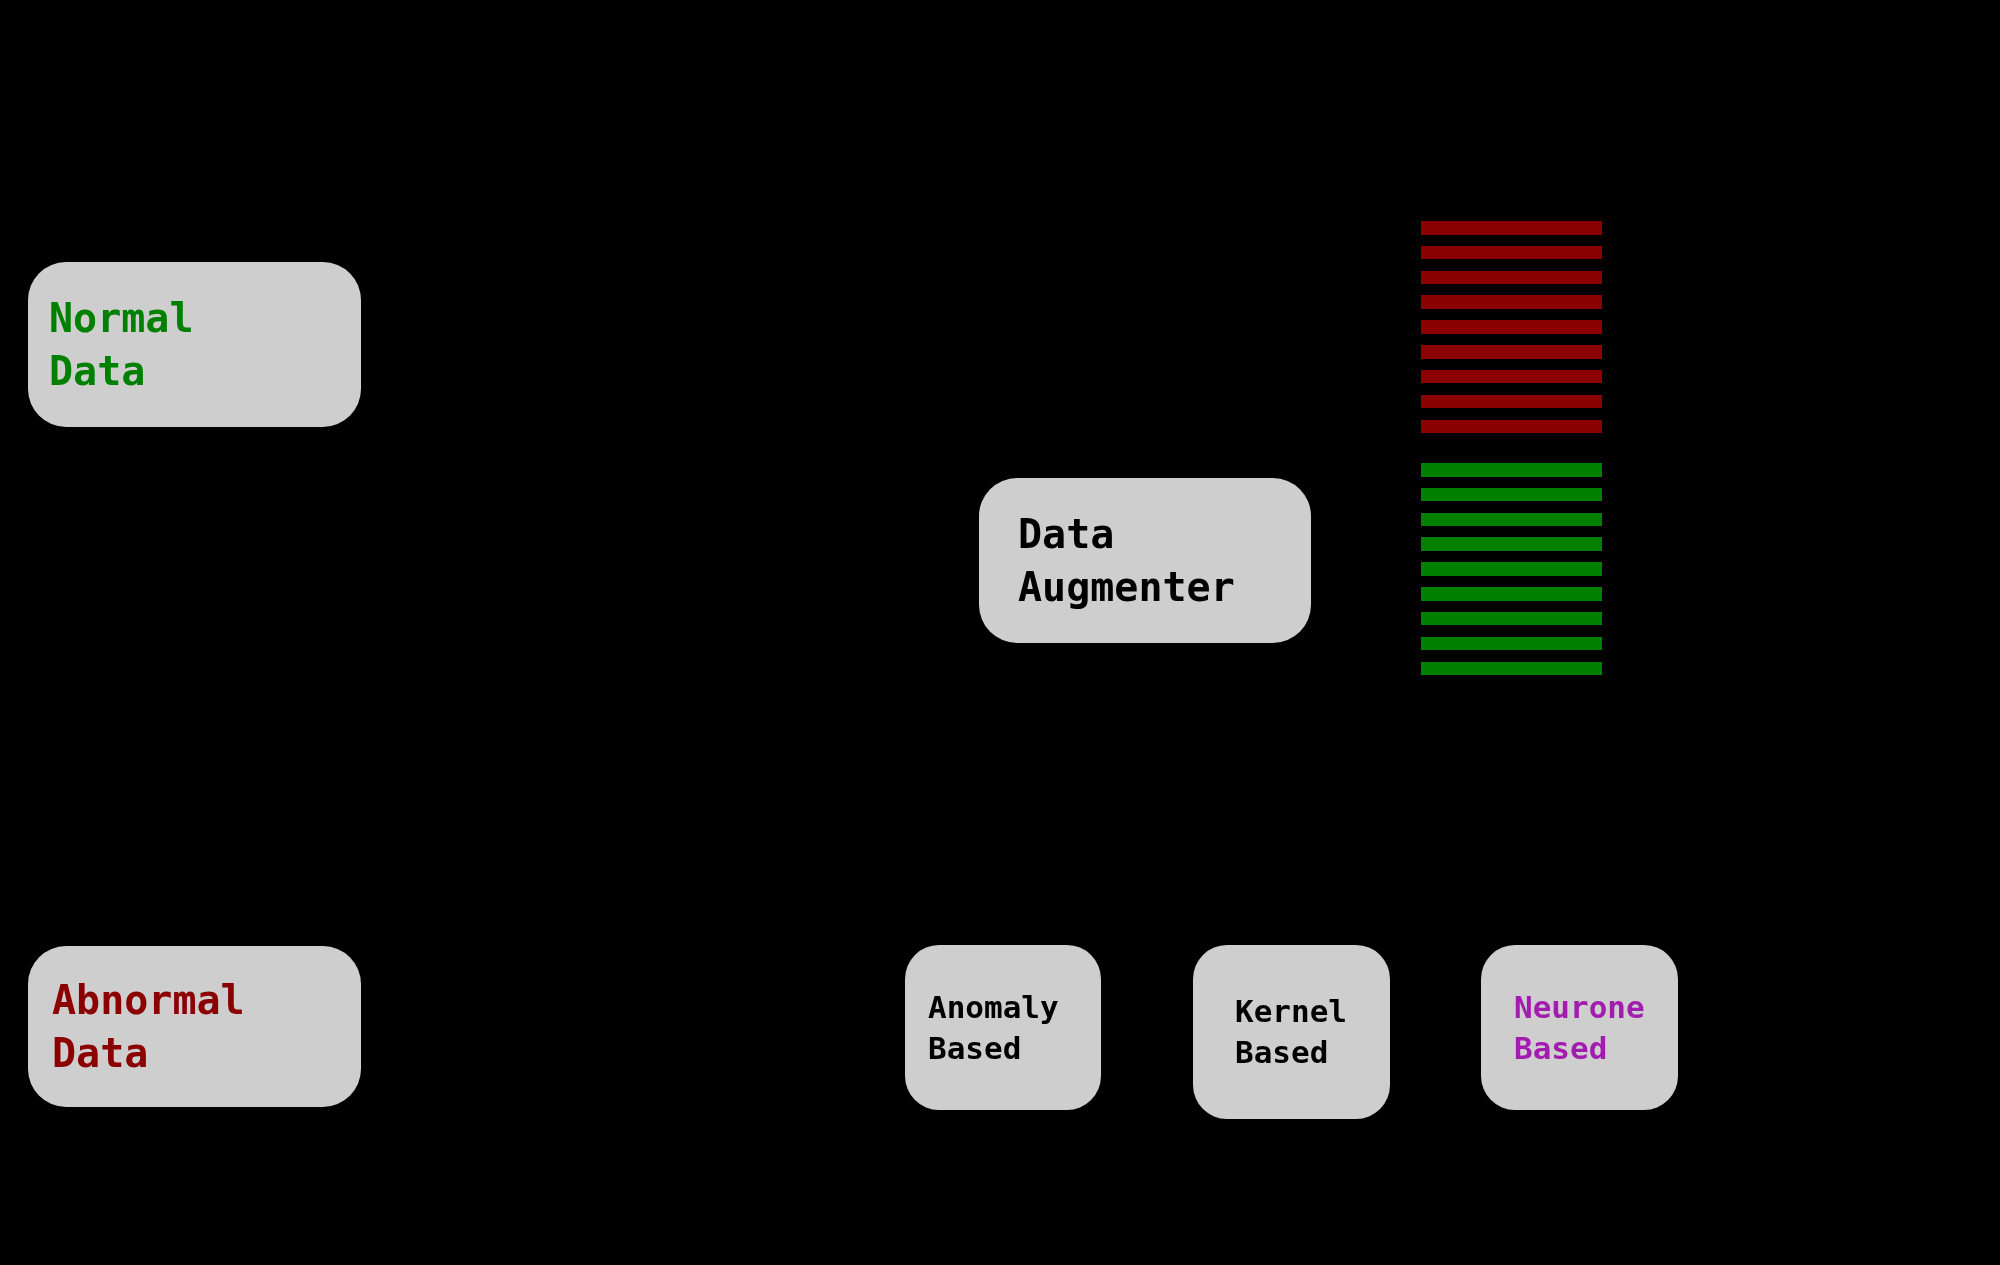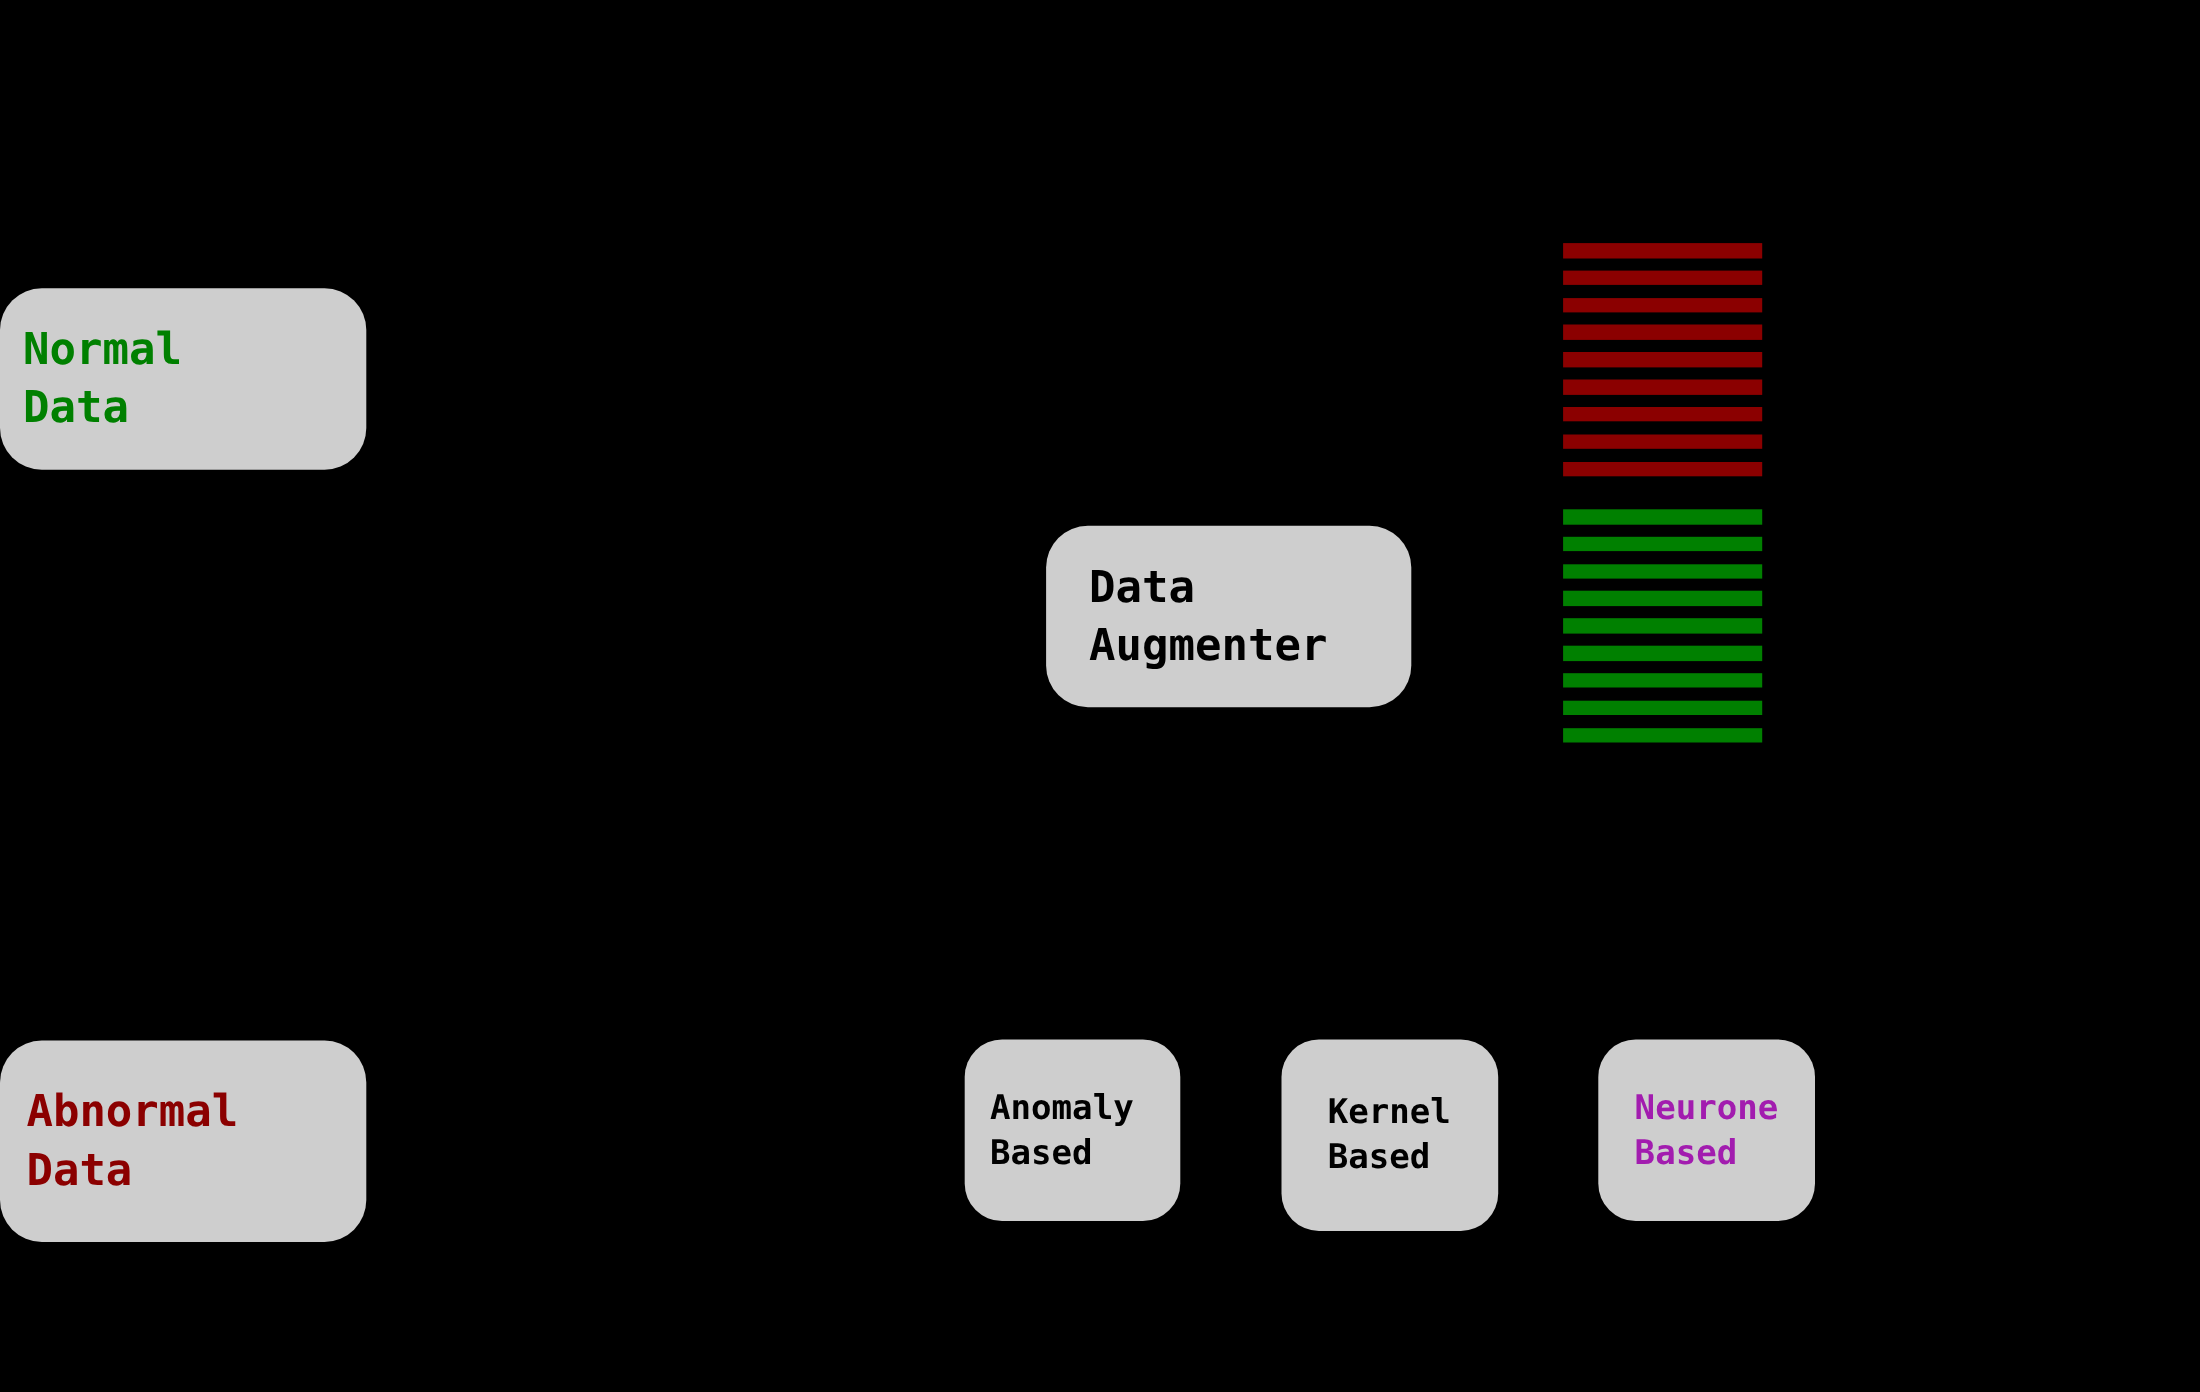--- a/index.html
+++ b/index.html
@@ -16,40 +16,41 @@
     font-family: "DejaVu Sans Mono", "Liberation Mono", monospace;
   }
   .node {
     position: absolute;
     background: #cecece;
     border-radius: 38px;
     display: flex;
     flex-direction: column;
     justify-content: center;
     box-sizing: border-box;
+    margin-left: 28px;
   }
   .node .line {
     white-space: pre;
   }
   
   .node.large .line {
     font-size: 40px;
     line-height: 53px;
     font-weight: bold;
   }
   
   .node.small .line {
     font-size: 31px;
     line-height: 41px;
     font-weight: bold;
   }
   #node-normal-data      { left: 0px;    top: 262px; width: 333px; height: 165px; padding-left: 21px; }
   #node-anomaly-generator{ left: 951px;  top: 262px; width: 332px; height: 165px; padding-left: 39px; }
   #node-data-augmenter   { left: 951px;  top: 478px; width: 332px; height: 165px; padding-left: 39px; }
-  #node-abnormal-data    { left: 0px;    top: 946px; width: 333px; height: 183px; padding-left: 24px; }
+  #node-abnormal-data    { left: 0px;    top: 946px; width: 333px; height: 161px; padding-left: 24px; }
   #node-distance-based   { left: 877px;  top: 945px; width: 196px; height: 165px; padding-left: 23px; border-radius: 34px; }
   #node-kernel-based     { left: 1165px; top: 945px; width: 197px; height: 174px; padding-left: 42px; border-radius: 34px; }
   #node-neurone-based    { left: 1453px; top: 945px; width: 197px; height: 165px; padding-left: 33px; border-radius: 34px; }
 
   .stripe-group {
     position: absolute;
     left: 1421px;
     width: 181px;
     height: 212px;
     display: flex;

